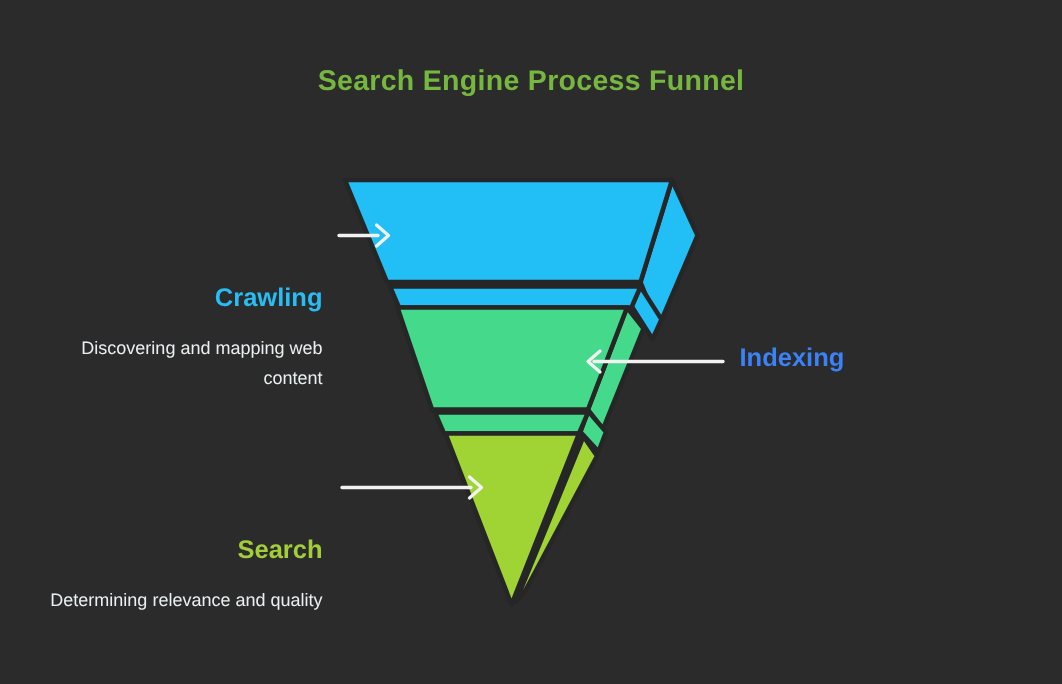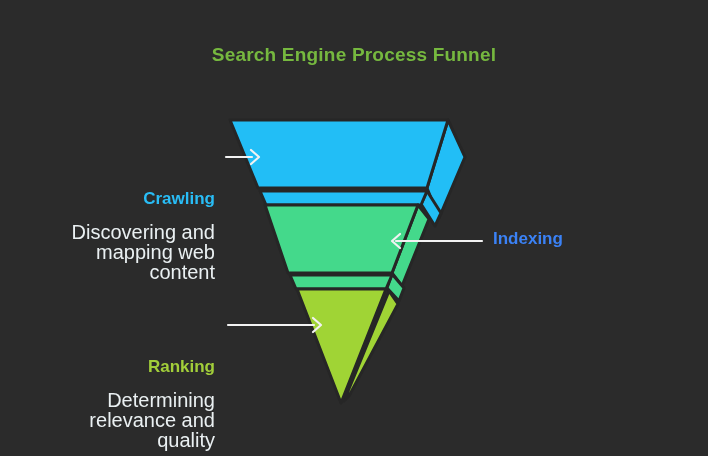--- a/index.html
+++ b/index.html
@@ -28,21 +28,21 @@
     font-weight: bold;
     letter-spacing: 0.2px;
   }
   .stage-label {
     position: absolute;
     font-size: 17px;
     font-weight: bold;
   }
   .stage-desc {
     position: absolute;
-    font-size: 20px;
+    font-size: 12px;
     line-height: 20px;
   }
   .align-right { text-align: right; margin-top: 44px; }
   .align-left  { text-align: left; }
   #crawling-label { top: 145px; left: 30px;  width: 185px; }
   #crawling-desc  { top: 178px; left: 30px;  width: 185px; }
   #indexing-label { top: 229px; left: 493px; width: 200px; }
   #indexing-desc  { top: 262px; left: 493px; width: 200px; }
   #ranking-label  { top: 313px; left: 30px;  width: 185px; }
   #ranking-desc   { top: 346px; left: 28px;  width: 187px; }
@@ -89,16 +89,16 @@
     </g>
   </svg>
 
   <div class="page-title" style="color: rgb(118, 184, 63);">Search Engine Process Funnel</div>
 
   <div id="crawling-label" class="stage-label align-right" style="color: rgb(41, 189, 246);">Crawling</div>
   <div id="crawling-desc" class="stage-desc align-right" style="color: rgb(234, 240, 242);">Discovering and mapping web content</div>
 
   <div id="indexing-label" class="stage-label align-left" style="color: #3b82f6;">Indexing</div>
 
-  <div id="ranking-label" class="stage-label align-right" style="color: rgb(162, 206, 58);">Ranking</div>
+  <div id="ranking-label" class="stage-label align-right" style="color: rgb(162, 206, 58);">Search</div>
   <div id="ranking-desc" class="stage-desc align-right" style="color: rgb(234, 240, 242);">Determining relevance and quality</div>
 
 </div>
 
 </body></html>

